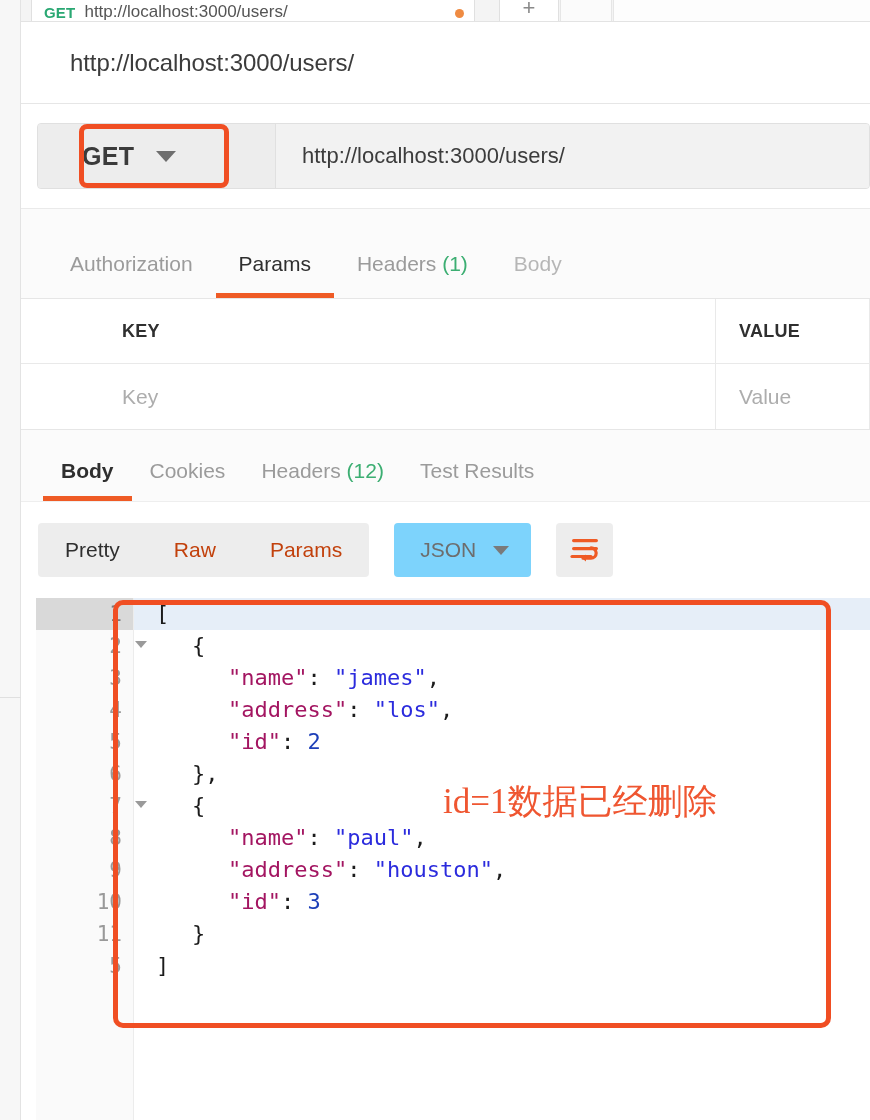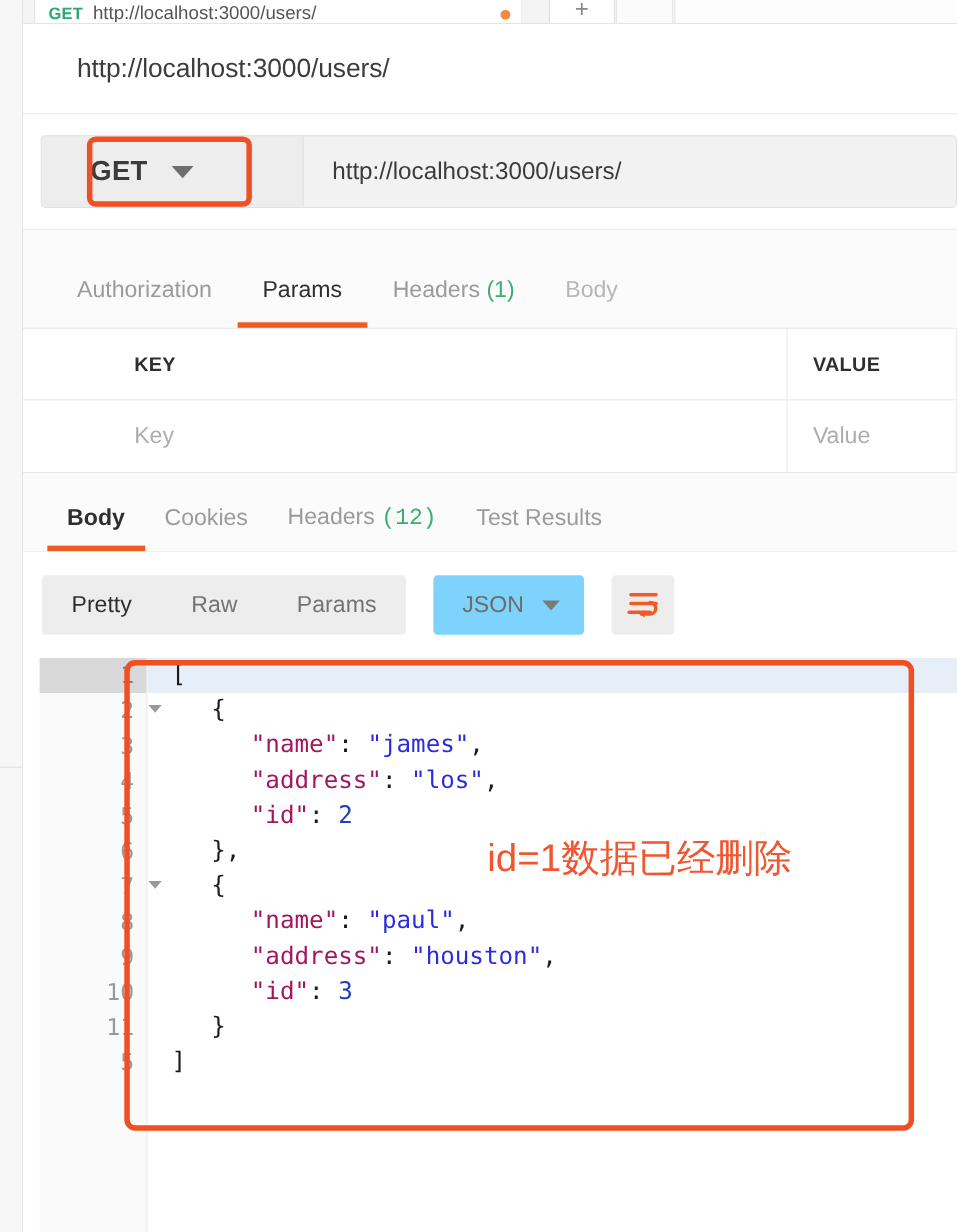--- a/index.html
+++ b/index.html
@@ -143,33 +143,33 @@
     display:flex; align-items:flex-end; padding-left:22px;
   }
   .restab {
     font-size:21px; color:#9b9b9b; padding:0 18px 18px 18px; position:relative;
     white-space:nowrap;
   }
   .restab.active { color:#2f2f2f; font-weight:600; }
   .restab.active::after {
     content:""; position:absolute; left:0; right:0; bottom:0; height:5px; background:#ef5b25;
   }
-  .restab .cnt { color:#3cae72;font-family:Liberation Mono, monospace; }
+  .restab .cnt { color:#3cae72; }
 
   
   .body-toolbar {
     position:absolute; left:21px; top:502px; width:849px; height:96px;
     background:#ffffff;
     display:flex; align-items:center; padding-left:17px; gap:25px;
   }
   .seg {
     height:54px; background:#ededed; border-radius:4px;
     display:flex; align-items:center;
   }
-  .seg-item { font-size:21px; color:#737373; padding:0 27px; }
+  .seg-item { font-size:21px; color:#c2410c; padding:0 27px; }
   .seg-item.active { color:#2f2f2f; }
   .fmt-box {
     height:54px; background:#7dd3fc; border-radius:4px;
     display:flex; align-items:center; gap:17px; padding:0 22px 0 26px;
   }
   .fmt-label { font-size:21px; color:#6d6d6d; }
   .caret-sm {
     width:0; height:0; border-left:8px solid transparent; border-right:8px solid transparent;
     border-top:9px solid #7a7a7a;
   }
@@ -212,23 +212,23 @@
   .s { color:#2b2bdd; }
   .n { color:#1d3fb8; }
   .p { color:#1b1b1b; }
 
   
   .annot-body {
     position:absolute; left:113px; top:600px; width:718px; height:428px;
     border:5px solid #f04e23; border-radius:10px; pointer-events:none;
   }
   .annot-text {
-    position:absolute; left:443px; top:757px;
+    position:absolute; left:443px; top:778px;
     font-size:35px; color:#ef5631;
-    font-family:Liberation Sans, sans-serif;
+    font-family:Liberation Serif, serif;
     white-space:nowrap;
   }
 </style>
 </head>
 <body>
 
 <div id="root">
 
   <div class="left-rail">
     <div class="rail-divider"></div>

